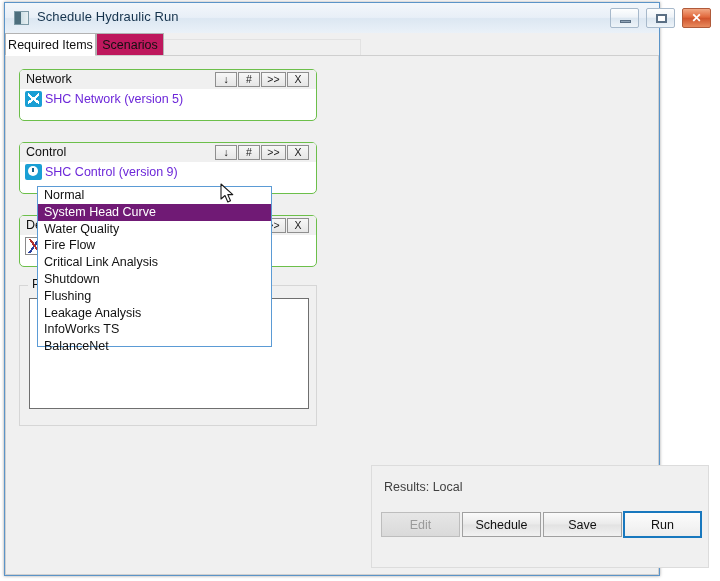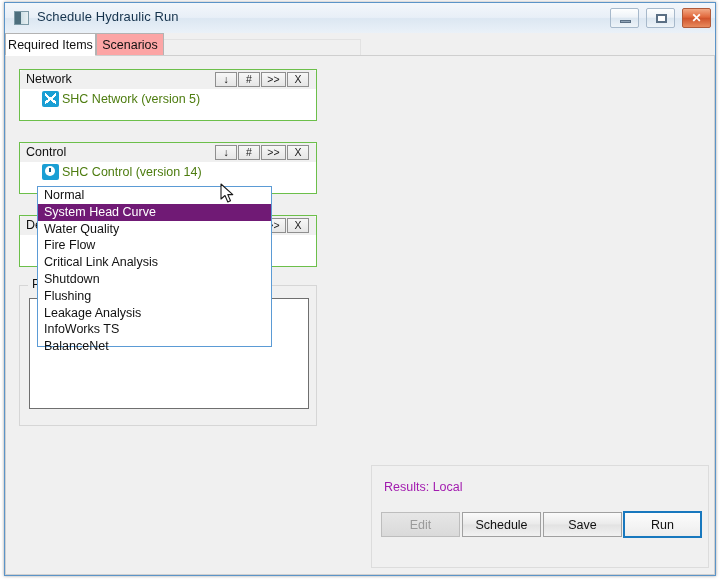--- a/index.html
+++ b/index.html
@@ -5,21 +5,21 @@
   html, body {
     margin: 0; padding: 0;
     width: 720px; height: 581px;
     overflow: hidden;
     background: #ffffff;
     font-family: "Liberation Sans", sans-serif;
   }
   #window {
     position: absolute;
     left: 4px; top: 2px;
-    width: 712px; height: 574px;
+    width: 656px; height: 574px;
     background: #f0f0f0;
     border: 1px solid #5b94c8;
     box-sizing: border-box;
     box-shadow: 0 0 3px rgba(0,0,0,0.35);
   }
   
   #titlebar {
     position: absolute; left: 0; top: 0; right: 0; height: 30px;
     background: linear-gradient(to bottom, #f3f7fb 0%, #e8eff7 48%, #dce7f2 52%, #eaf1f8 100%);
     border-bottom: 1px solid #c8d7e6;
@@ -72,21 +72,21 @@
   .panel {
     position: absolute;
     border: 1px solid #dcdcdc;
     background: #f0f0f0;
     box-sizing: border-box;
   }
 
   
   #left-panel { left: 8px; top: 6px; width: 348px; height: 529px; background: #f0f0f0; border: 1px solid #e2e2e2; }
 
-  .lbl { position: absolute; font-size: 12.5px; color: #a21caf; white-space: nowrap; }
+  .lbl { position: absolute; font-size: 12.5px; color: #404040; white-space: nowrap; }
 
   .txtbox {
     position: absolute; background: #ffffff;
     border: 1px solid #9d9d9d; box-sizing: border-box;
     font-size: 12.5px; color: #111;
     padding: 2px 5px;
     display: flex; align-items: center;
   }
 
   .checkbox {
@@ -204,39 +204,39 @@
     background: linear-gradient(to bottom,#fcfcfc 0%, #ededed 100%);
   }
 
   
   #right-panel { left: 366px; top: 6px; width: 338px; height: 416px; background: #f0f0f0; border: none; }
 
   #tabstrip { position: absolute; left: 0; top: 0; height: 23px; width: 100%; }
   .tab {
     position: absolute; top: 0; height: 23px;
     border: 1px solid #b3b3b3; border-bottom: none;
-    background: #fca5a5;
+    background: #be185d;
     font-size: 12.5px; color: #111;
     display: flex; align-items: center; justify-content: center;
     box-sizing: border-box;
   }
   .tab.active {
     background: #ffffff;
     border-bottom: 1px solid #ffffff;
     z-index: 3;
   }
   #tabpage {
     position: absolute; left: 0; top: 22px; right: 0; bottom: 0;
     border: 1px solid #cfcfcf; background: #f0f0f0;
     box-sizing: border-box;
   }
 
   .itembox {
     position: absolute;
-    border: 1.5px solid #6cbf4a; border-radius: 0;
+    border: 1.5px solid #6cbf4a; border-radius: 5px;
     background: #ffffff;
     box-sizing: border-box;
   }
   .itembox .ib-head {
     position: absolute; left: 0; right: 0; top: 0; height: 19px;
     background: #f0f0f0;
     border-top-left-radius: 3px; border-top-right-radius: 3px;
   }
   .itembox .ib-title {
     position: absolute; left: 6px; top: 2px;
@@ -244,23 +244,23 @@
   }
   .mini-btn {
     position: absolute; top: 2px; height: 15px;
     border: 1px solid #8f8f8f; box-sizing: border-box;
     background: linear-gradient(to bottom,#f7f7f7 0%,#e6e6e6 100%);
     font-size: 10.5px; color: #222;
     display: flex; align-items: center; justify-content: center;
     line-height: 1;
   }
   .itembox .ib-row {
-    position: absolute; left: 22px; top: 21px;
+    position: absolute; left: 5px; top: 21px;
     display: flex; align-items: center;
-    font-size: 12.5px; color: #4d7c0f;
+    font-size: 12.5px; color: #6d28d9;
   }
   .ib-icon { width: 17px; height: 16px; margin-right: 3px; position: relative; flex: 0 0 auto; }
 
   .icon-network { background: #1a9fd4; border-radius: 2px; }
   .icon-network::after {
     content: ""; position: absolute; left: 3px; top: 2px;
     width: 11px; height: 12px;
     background:
       linear-gradient(38deg, transparent 44%, #fff 44%, #fff 58%, transparent 58%),
       linear-gradient(-38deg, transparent 44%, #fff 44%, #fff 58%, transparent 58%);
@@ -424,21 +424,21 @@
 
         <div class="itembox" style="left:13px; top:86px; width:298px; height:52px;">
           <div class="ib-head"></div>
           <div class="ib-title">Control</div>
           <div class="mini-btn" style="left:195px; width:22px;">↓</div>
           <div class="mini-btn" style="left:218px; width:22px;">#</div>
           <div class="mini-btn" style="left:241px; width:25px;">&gt;&gt;</div>
           <div class="mini-btn" style="left:267px; width:22px;">X</div>
           <div class="ib-row">
             <span class="ib-icon icon-control"></span>
-            <span>SHC Control (version 14)</span>
+            <span>SHC Control (version 9)</span>
           </div>
         </div>
 
         <div class="itembox" style="left:13px; top:159px; width:298px; height:52px;">
           <div class="ib-head"></div>
           <div class="ib-title">Demand Diagram</div>
           <div class="mini-btn" style="left:241px; width:25px;">&gt;&gt;</div>
           <div class="mini-btn" style="left:267px; width:22px;">X</div>
           <div class="ib-row">
             <span class="ib-icon icon-demand"></span>

